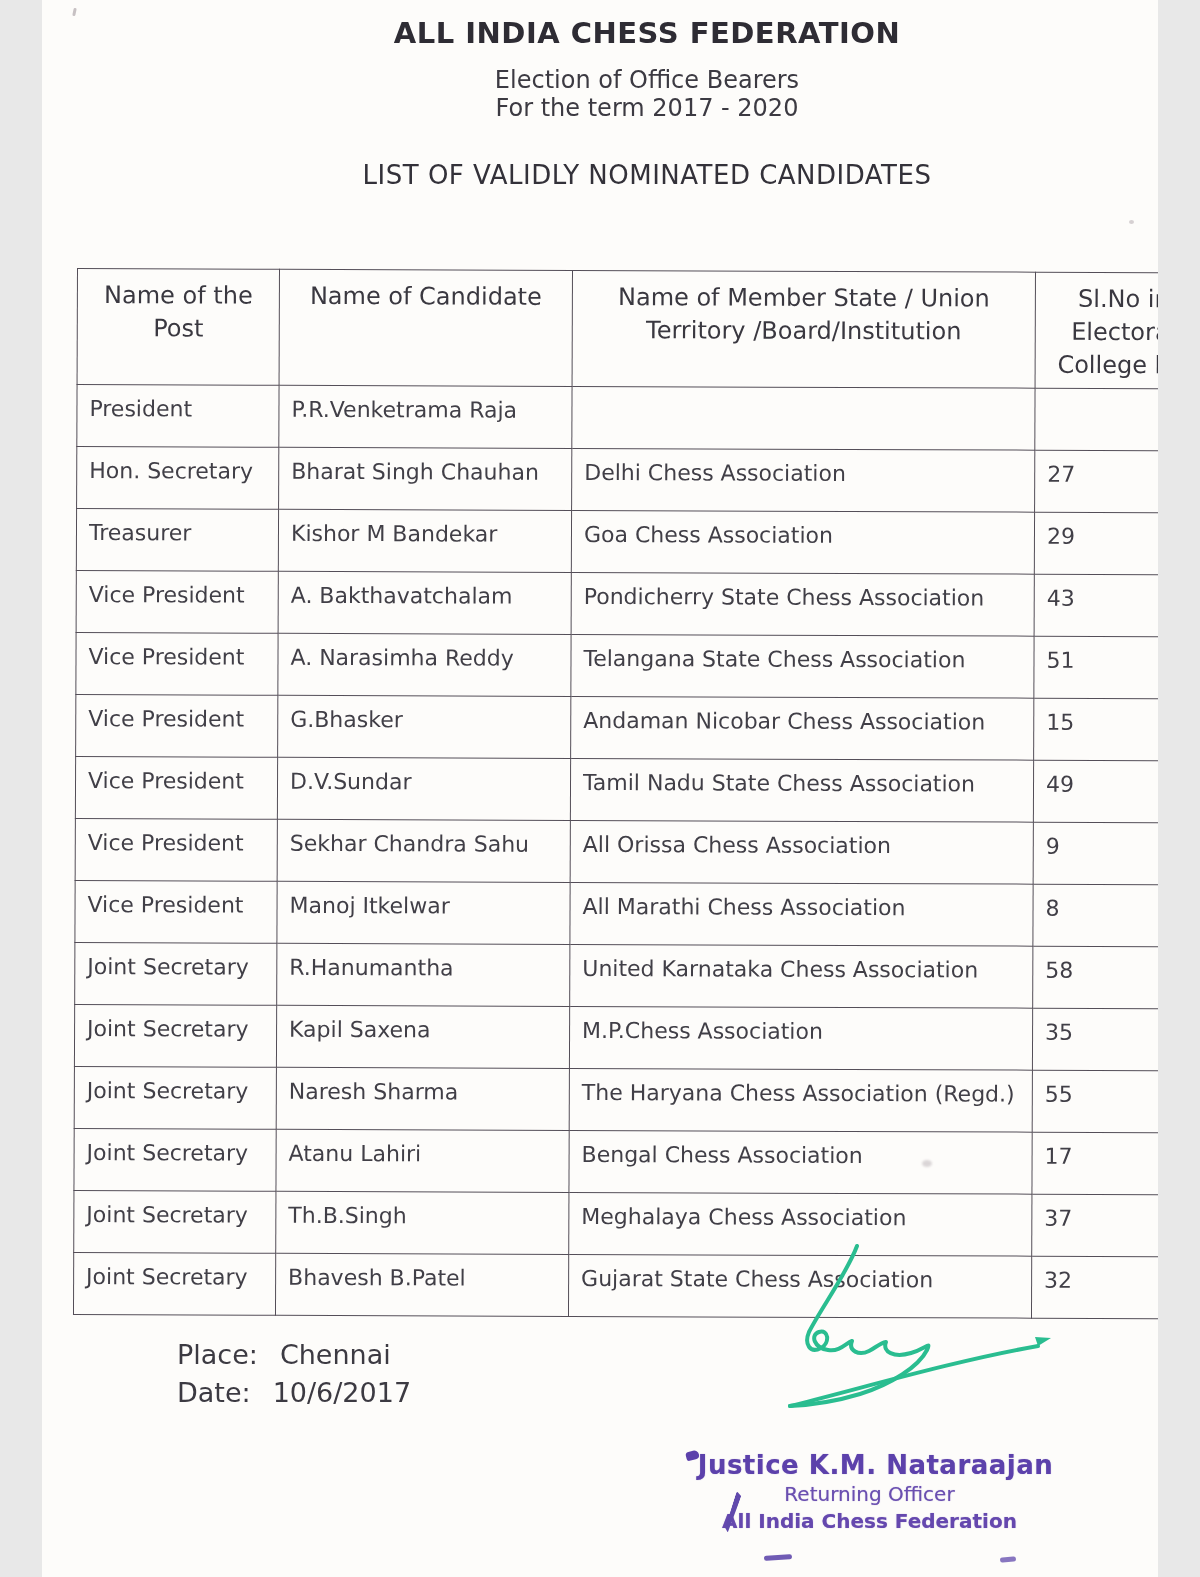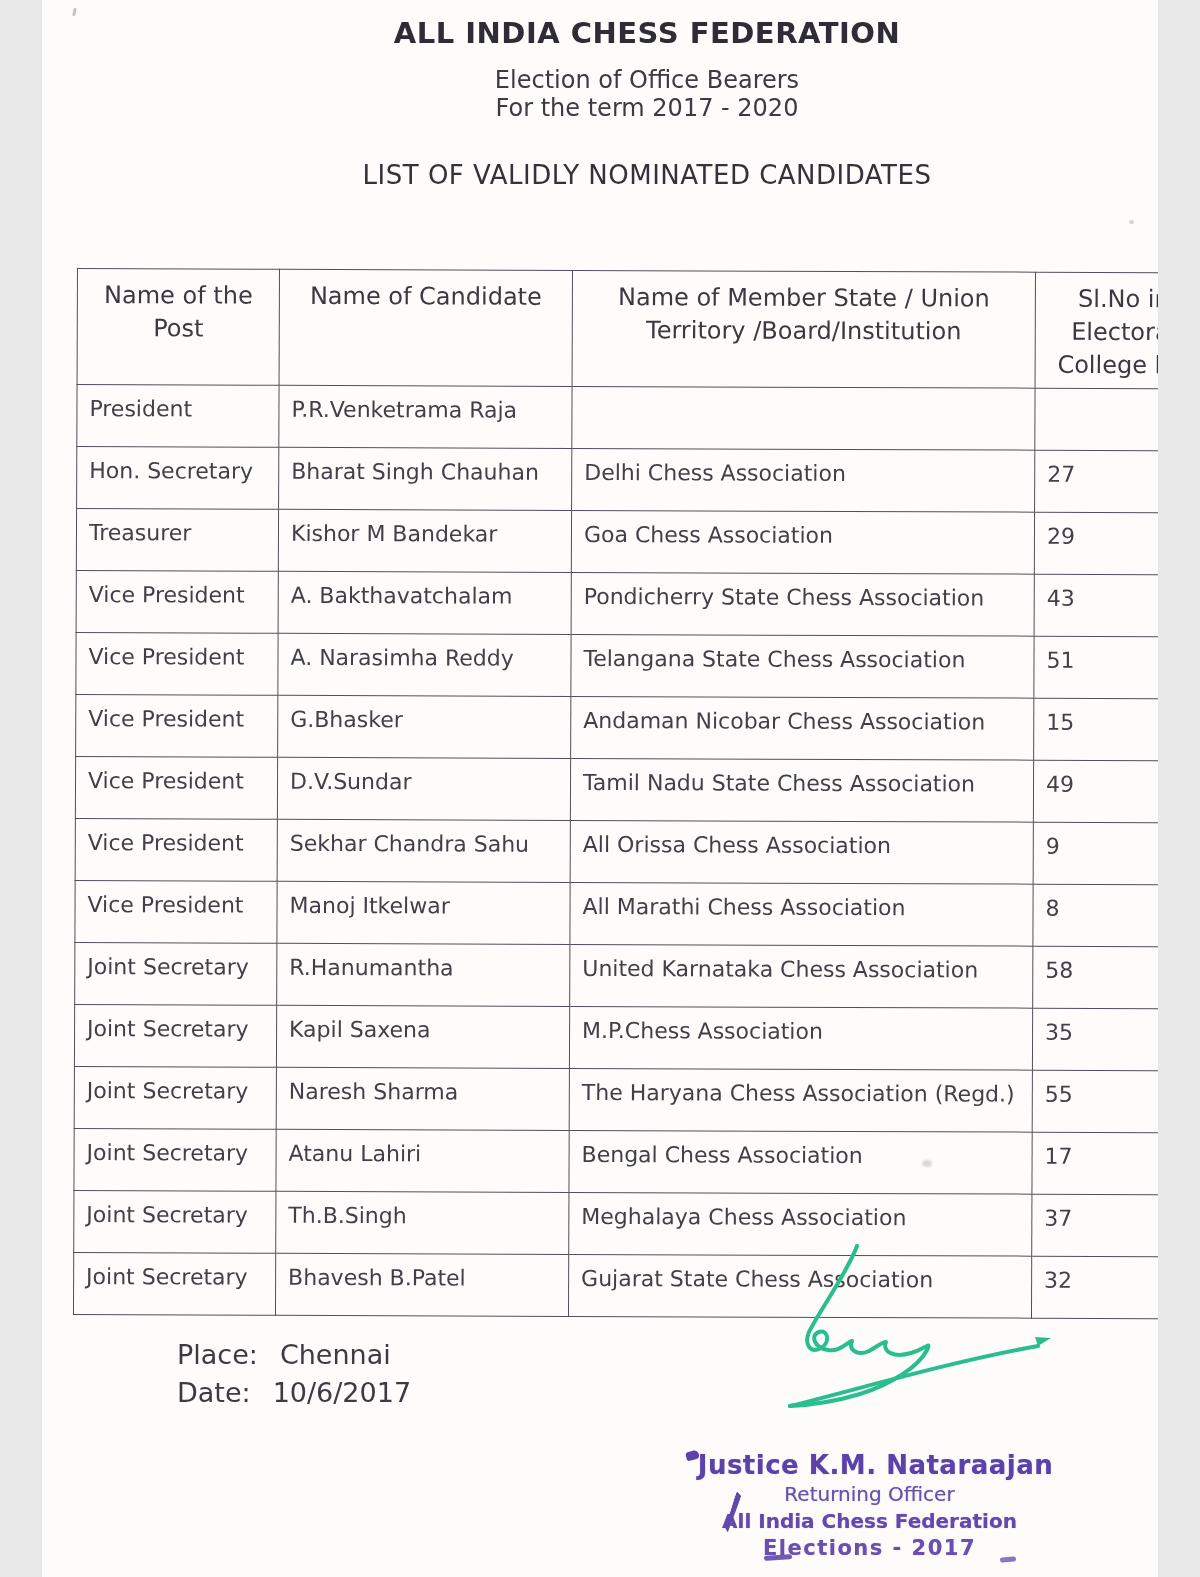--- a/index.html
+++ b/index.html
@@ -217,19 +217,18 @@
              C133,120 138,115 144,114 C140,124 152,130 169,125 C183,121 190,112 185,122
              C177,138 150,156 118,166 C95,173 68,177 48,178" stroke="#2abd90" stroke-width="4" stroke-linecap="round" stroke-linejoin="round"></path>
     <path d="M48,178 C110,163 210,133 296,118" stroke="#2abd90" stroke-width="4" stroke-linecap="round"></path>
     <path d="M296,118 l13,-8 l-16,-1 z" fill="#2abd90"></path>
   </svg>
 
   <div class="stamp">
     <div class="stamp-name"><span class="blob"></span><span>Justice K.M. Nataraajan</span></div>
     <div class="stamp-line">Returning Officer</div>
     <div class="stamp-line strong">All India Chess Federation</div>
-    <div class="stamp-line last">Elections - 2017</div>
     <div class="stamp-mark mark-tick"></div>
     <div class="stamp-mark mark-dash"></div>
     <div class="stamp-mark mark-dash2"></div>
   </div>
 
 </div>
 
 </body></html>

